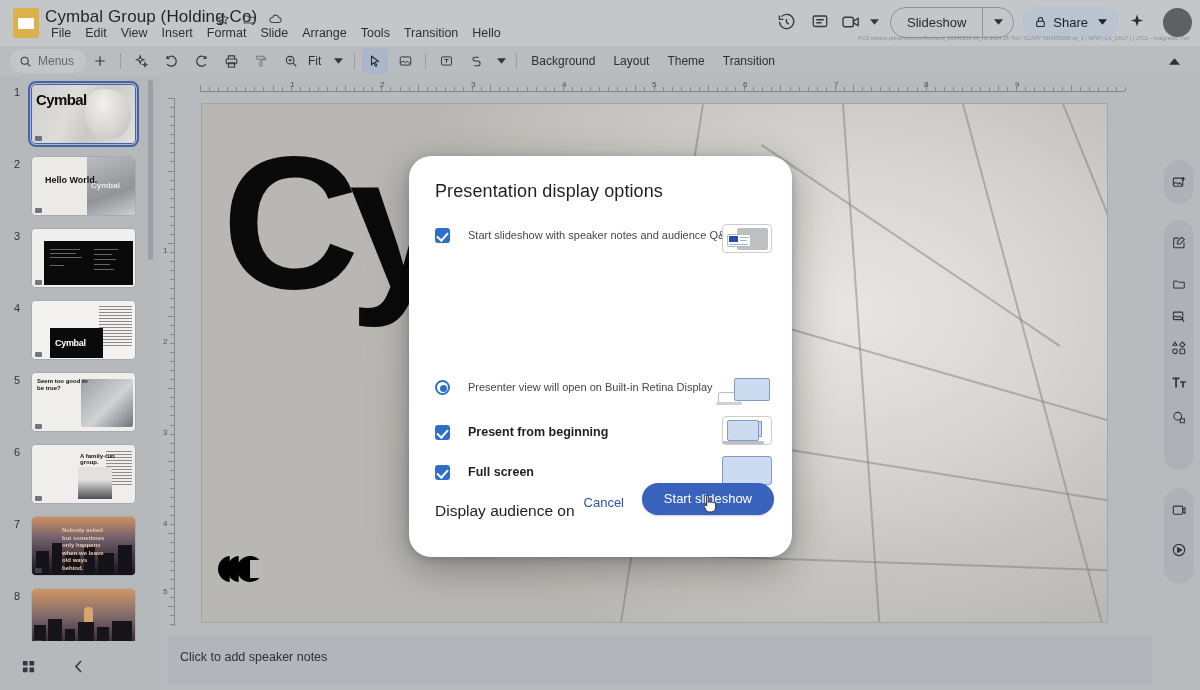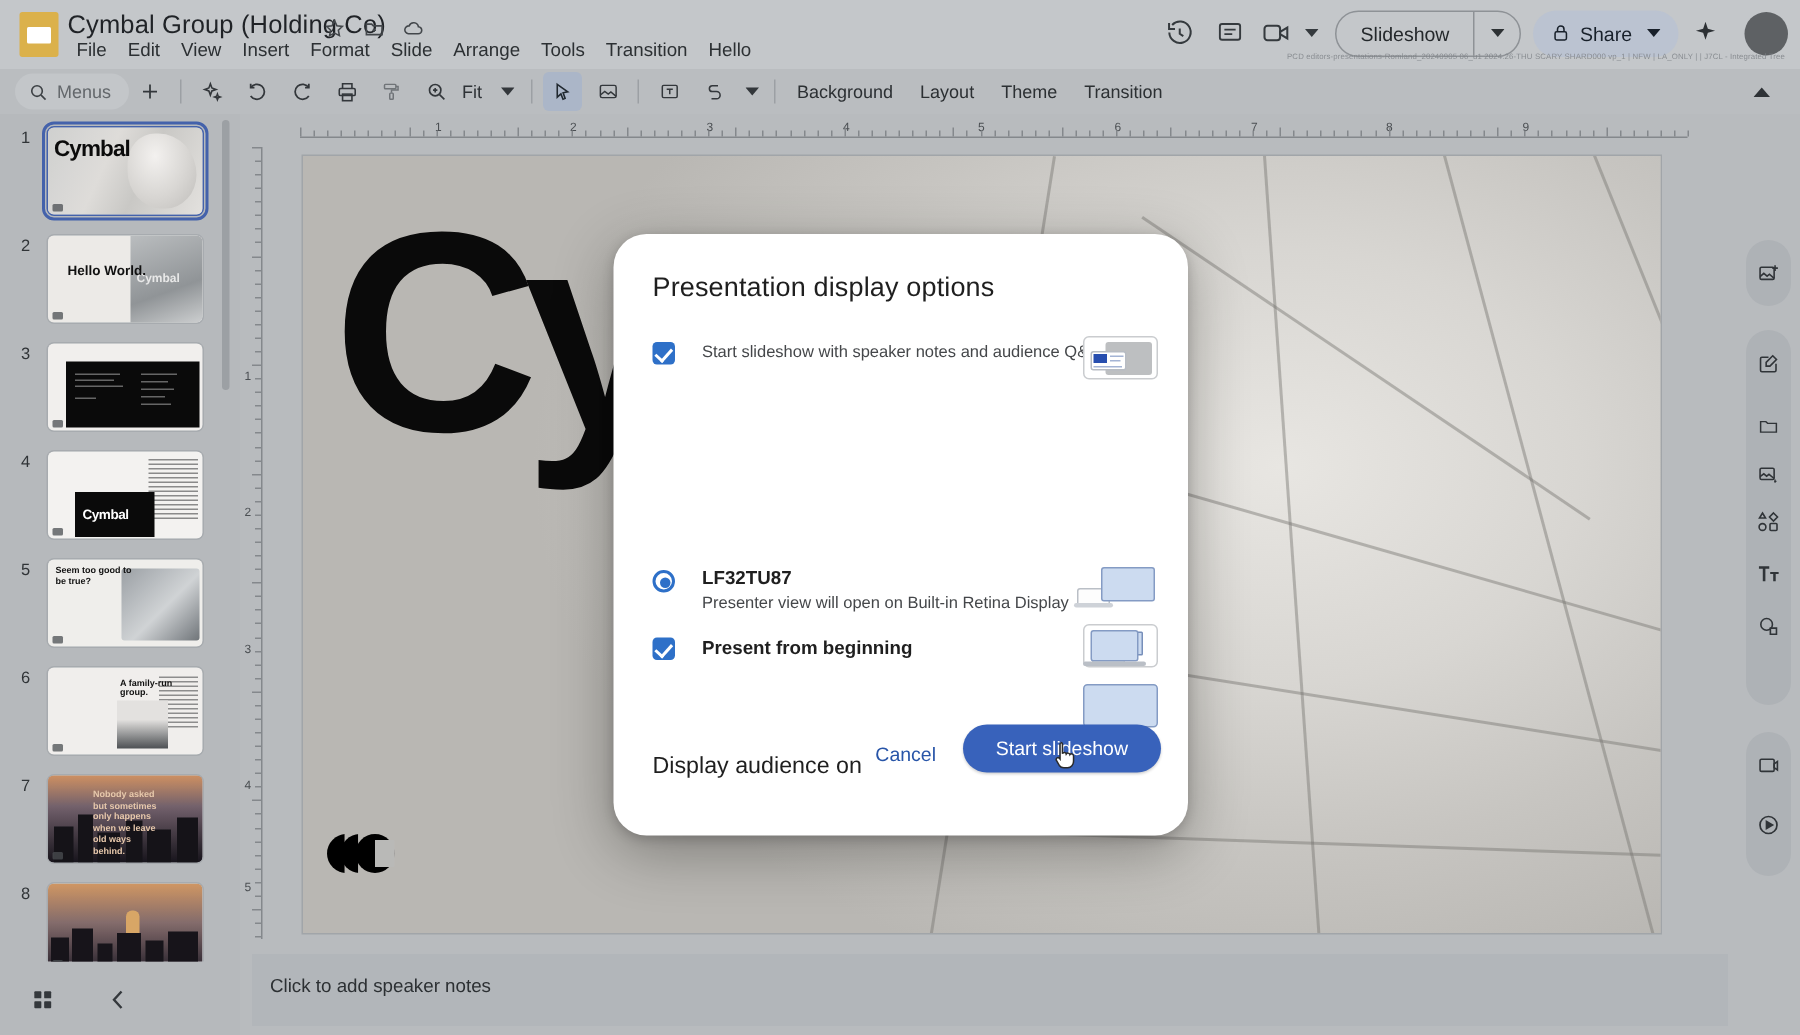--- a/index.html
+++ b/index.html
@@ -982,30 +982,35 @@
         <div class="opt-txt">
           <div class="opt-label">Present from beginning</div>
         </div>
       </div>
       <div class="mini" style="top:260px">
         <div style="position:absolute;left:5px;top:11px;width:22px;height:14px;background:#eef1f6;border:1px solid #b9bfc9"></div>
         <div style="position:absolute;left:9px;top:8px;width:22px;height:14px;background:#eef1f6;border:1px solid #b9bfc9"></div>
         <div style="position:absolute;left:13px;top:4px;width:26px;height:16px;background:#c8dcf7;border:1.4px solid #6f90c9;border-radius:1px"></div>
       </div>
 
+      <div class="opt-row" style="top:309px;align-items:center">
+        <div class="cbox" style="margin-top:0"></div>
+        <div class="opt-txt">
+          <div class="opt-label">Full screen</div>
+        </div>
+      </div>
       <div class="mini" style="top:300px;border:none">
         <div style="position:absolute;inset:0;background:#c8dcf7;border:1.5px solid #7d9cd2;border-radius:3px"></div>
       </div>
 
       <div class="sec-title" style="top:346px">Display audience on</div>
 
       <div class="radio-row" style="top:222px">
         <div class="radio on"></div>
         <div class="opt-txt">
-          <div class="opt-label">LF32TU87</div>
           <div class="opt-sub">Presenter view will open on Built-in Retina Display</div>
         </div>
       </div>
       <div style="position:absolute;right:22px;top:222px;width:52px;height:30px">
         <div style="position:absolute;left:0;top:14px;width:22px;height:12px;background:#fdfdfd;border:1.2px solid #b9bfc9;border-radius:2px"></div>
         <div style="position:absolute;left:-2px;top:24px;width:26px;height:2.5px;background:#cdd2da;border-radius:2px"></div>
         <div style="position:absolute;left:16px;top:0;width:36px;height:23px;background:#c8dcf7;border:1.6px solid #7d9cd2;border-radius:2px"></div>
       </div>
 
       <div style="position:absolute;right:22px;top:264px;width:52px;height:28px">

